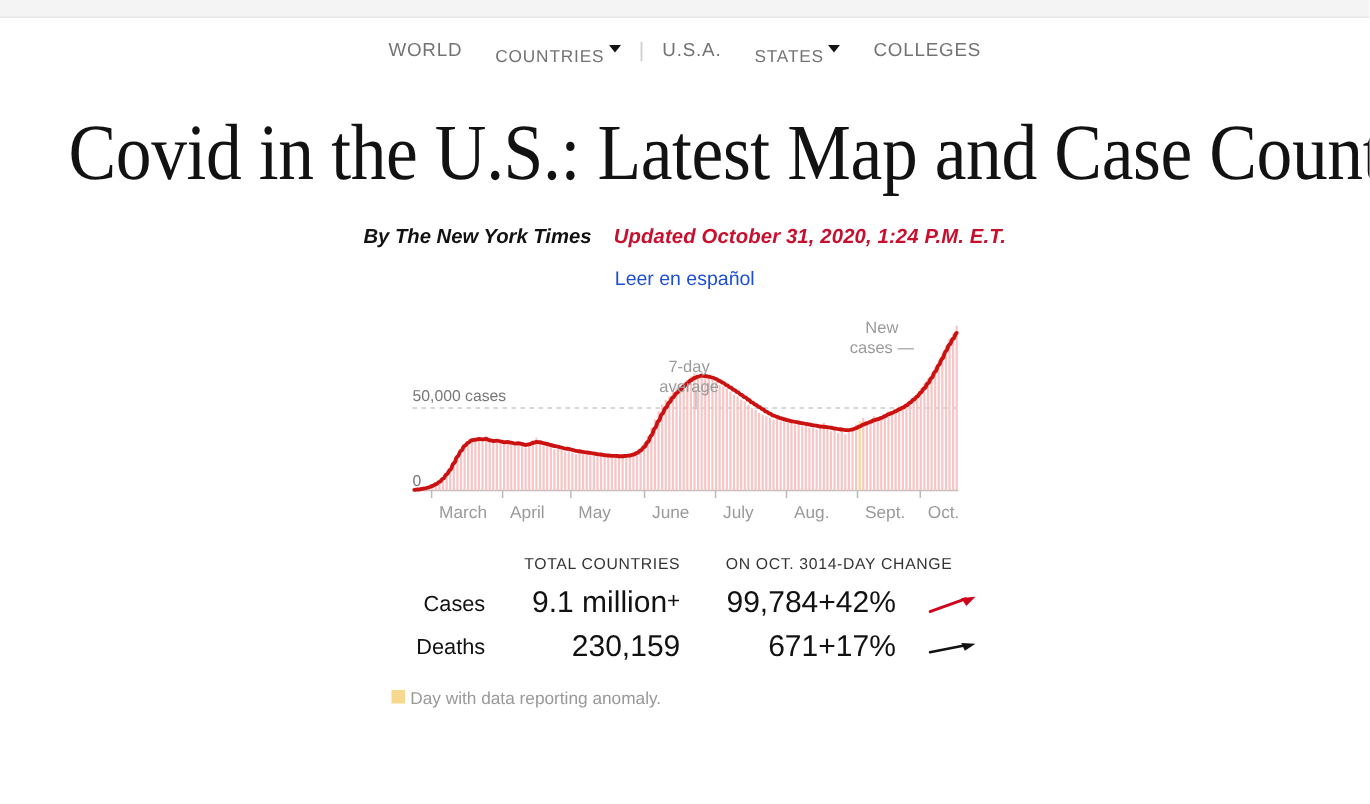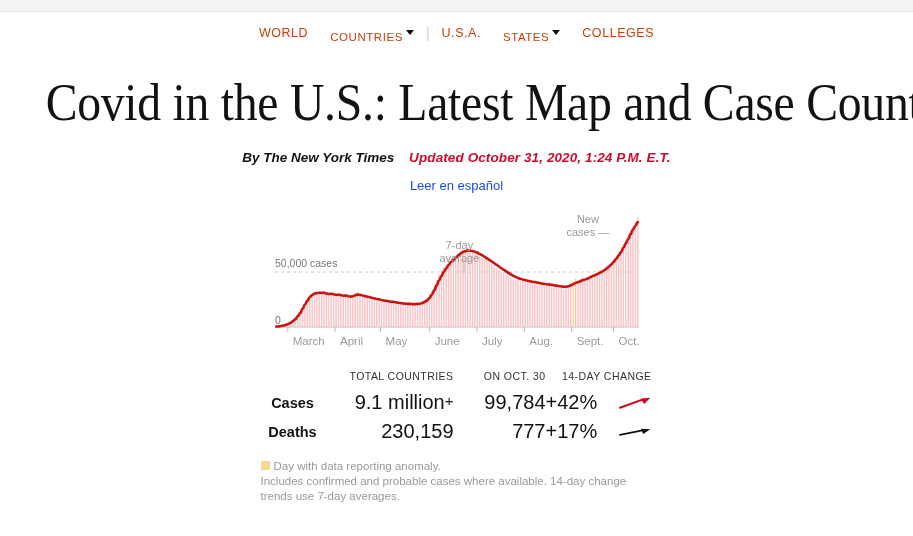--- a/index.html
+++ b/index.html
@@ -25,21 +25,21 @@
     display: flex;
     align-items: baseline;
     justify-content: center;
     gap: 0px;
     padding-top: 12px;
     height: 30px;
   }
   .nav-item {
     font-size: 12.5px;
     letter-spacing: 0.55px;
-    color: #c2410c;
+    color: #737373;
     text-decoration: none;
     white-space: nowrap;
     padding: 0 11px;
     position: relative;
     cursor: pointer;
   }
   .nav-item.small {
     font-size: 11.5px;
     position: relative;
     top: 4px;
@@ -135,32 +135,32 @@
     font-weight: normal;
     letter-spacing: 0.45px;
     color: #333;
     text-align: right;
     padding: 0 0 6px 0;
     white-space: nowrap;
   }
   table.stats th.blank { width: 62px; }
   table.stats th.c1 { width: 130px; }
   table.stats th.c2 { width: 92px; }
-  table.stats th.c3 { width: 106px; text-align: right; }
+  table.stats th.c3 { width: 106px; text-align: left; }
   table.stats td {
     font-size: 20px;
     text-align: right;
     padding: 3px 0;
     white-space: nowrap;
     color: #121212;
   }
   table.stats td.rowlabel {
     font-size: 14.5px;
-    font-weight: bold;
-    text-align: center;
+    font-weight: normal;
+    text-align: right;
   }
   td.red { color: #d0021b; margin-top: 26px; }
   .chgcell {
     position: relative;
     text-align: right;
     padding-right: 0 !important;
   }
   .chg-inner {
     display: flex;
     align-items: center;
@@ -435,33 +435,32 @@
             <svg width="34" height="16" viewBox="0 0 34 16">
               <path d="M1 13 L26 4" stroke="#d0021b" stroke-width="2" fill="none" stroke-linecap="round"></path>
               <path d="M33 2.5 L23 3.5 L26.5 9 Z" fill="#d0021b"></path>
             </svg>
           </span>
         </td>
       </tr>
       <tr>
         <td class="rowlabel">Deaths</td>
         <td><span>230,159</span><span class="plus-sup"></span></td>
-        <td>777</td>
+        <td>671</td>
         <td class="chgcell">
           <span class="chg-inner">
             <span>+17%</span>
             <svg width="34" height="16" viewBox="0 0 34 16">
               <path d="M1 11 L26 6" stroke="#121212" stroke-width="1.8" fill="none" stroke-linecap="round"></path>
               <path d="M33 5 L23 4.5 L25.5 10 Z" fill="#121212"></path>
             </svg>
           </span>
         </td>
       </tr>
     </tbody>
   </table>
 </div>
 
 <div class="notes">
   <div>
     <span class="swatch"></span><span>Day with data reporting anomaly.</span>
   </div>
-  <div>Includes confirmed and probable cases where available. 14-day change trends use 7-day averages.</div>
 </div>
 
 </body></html>

